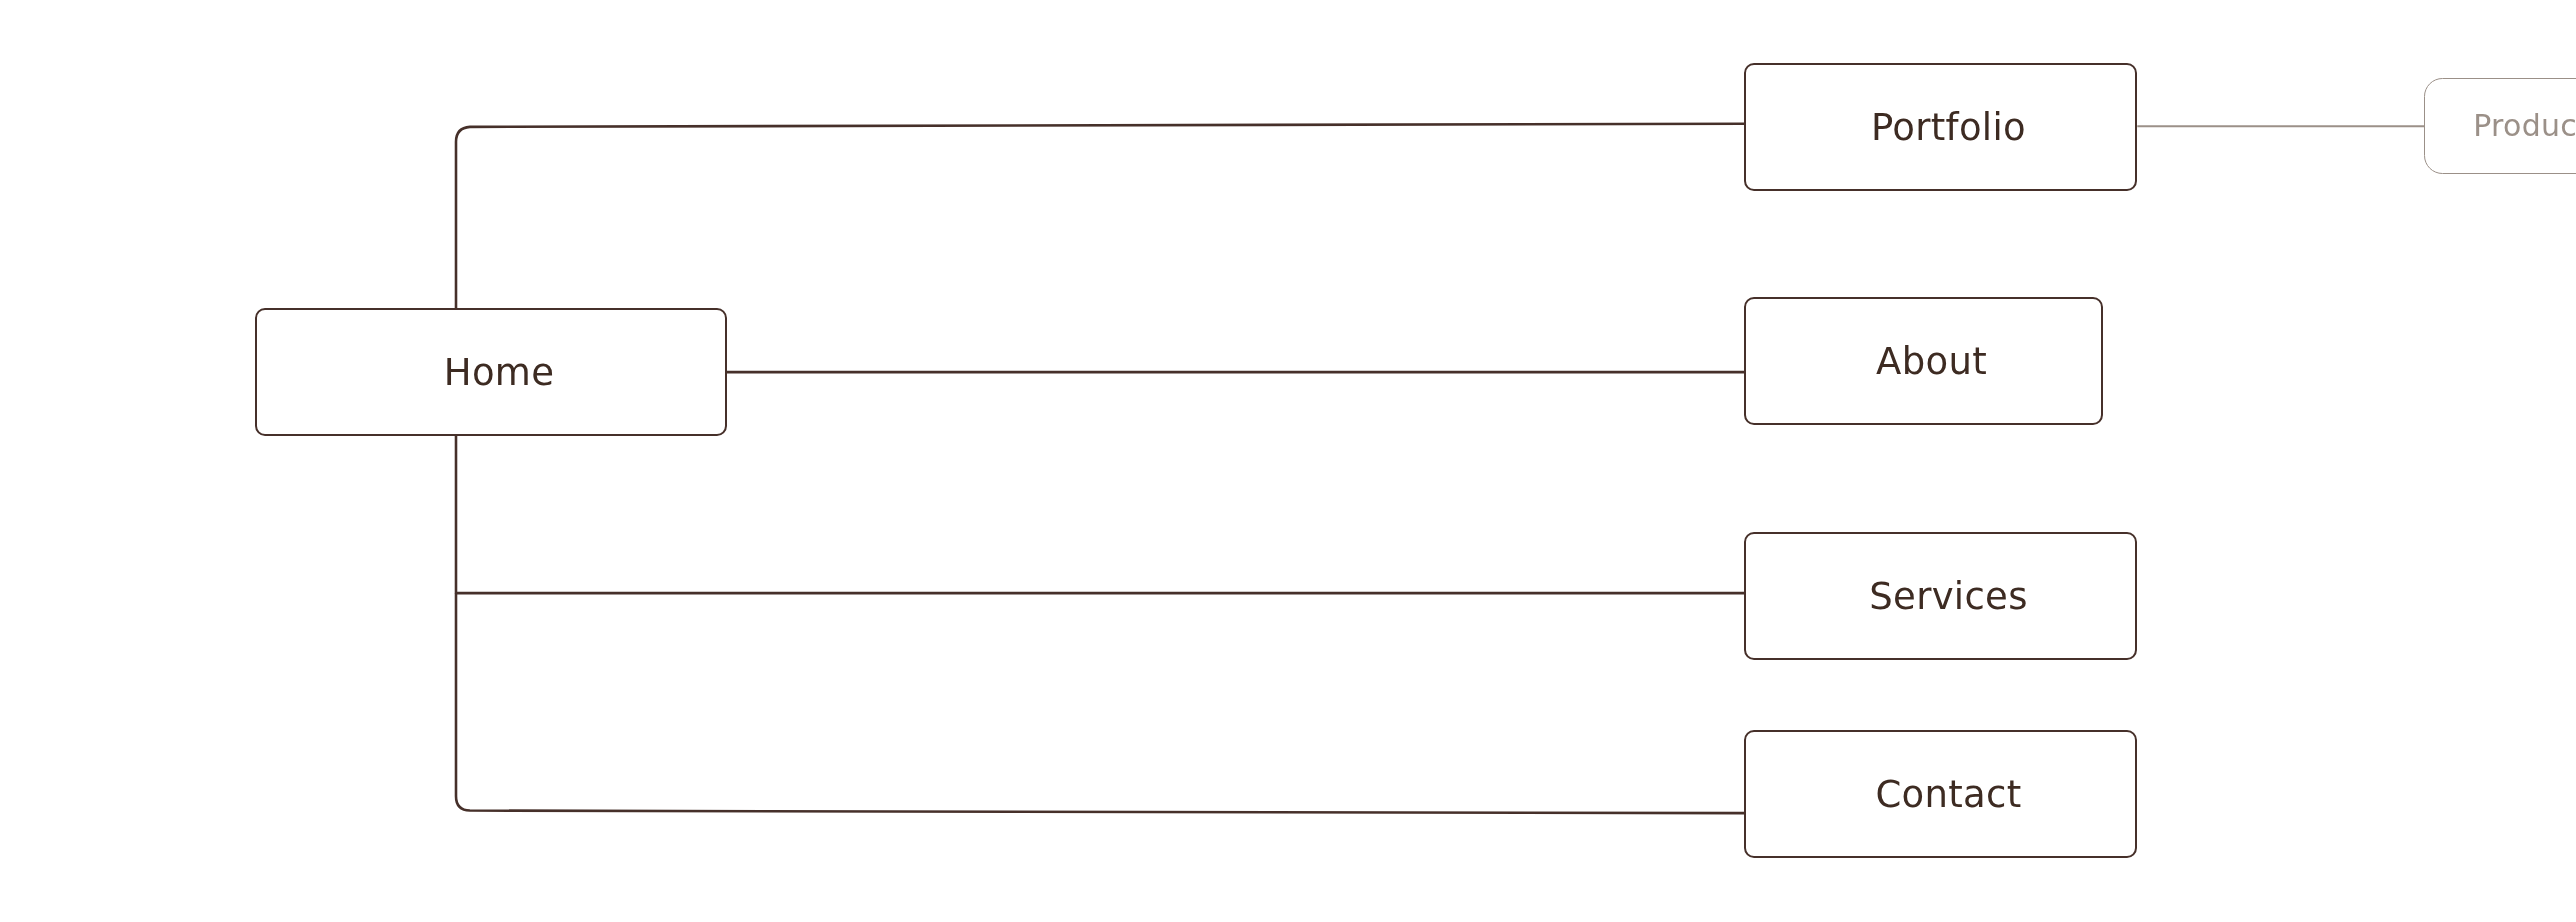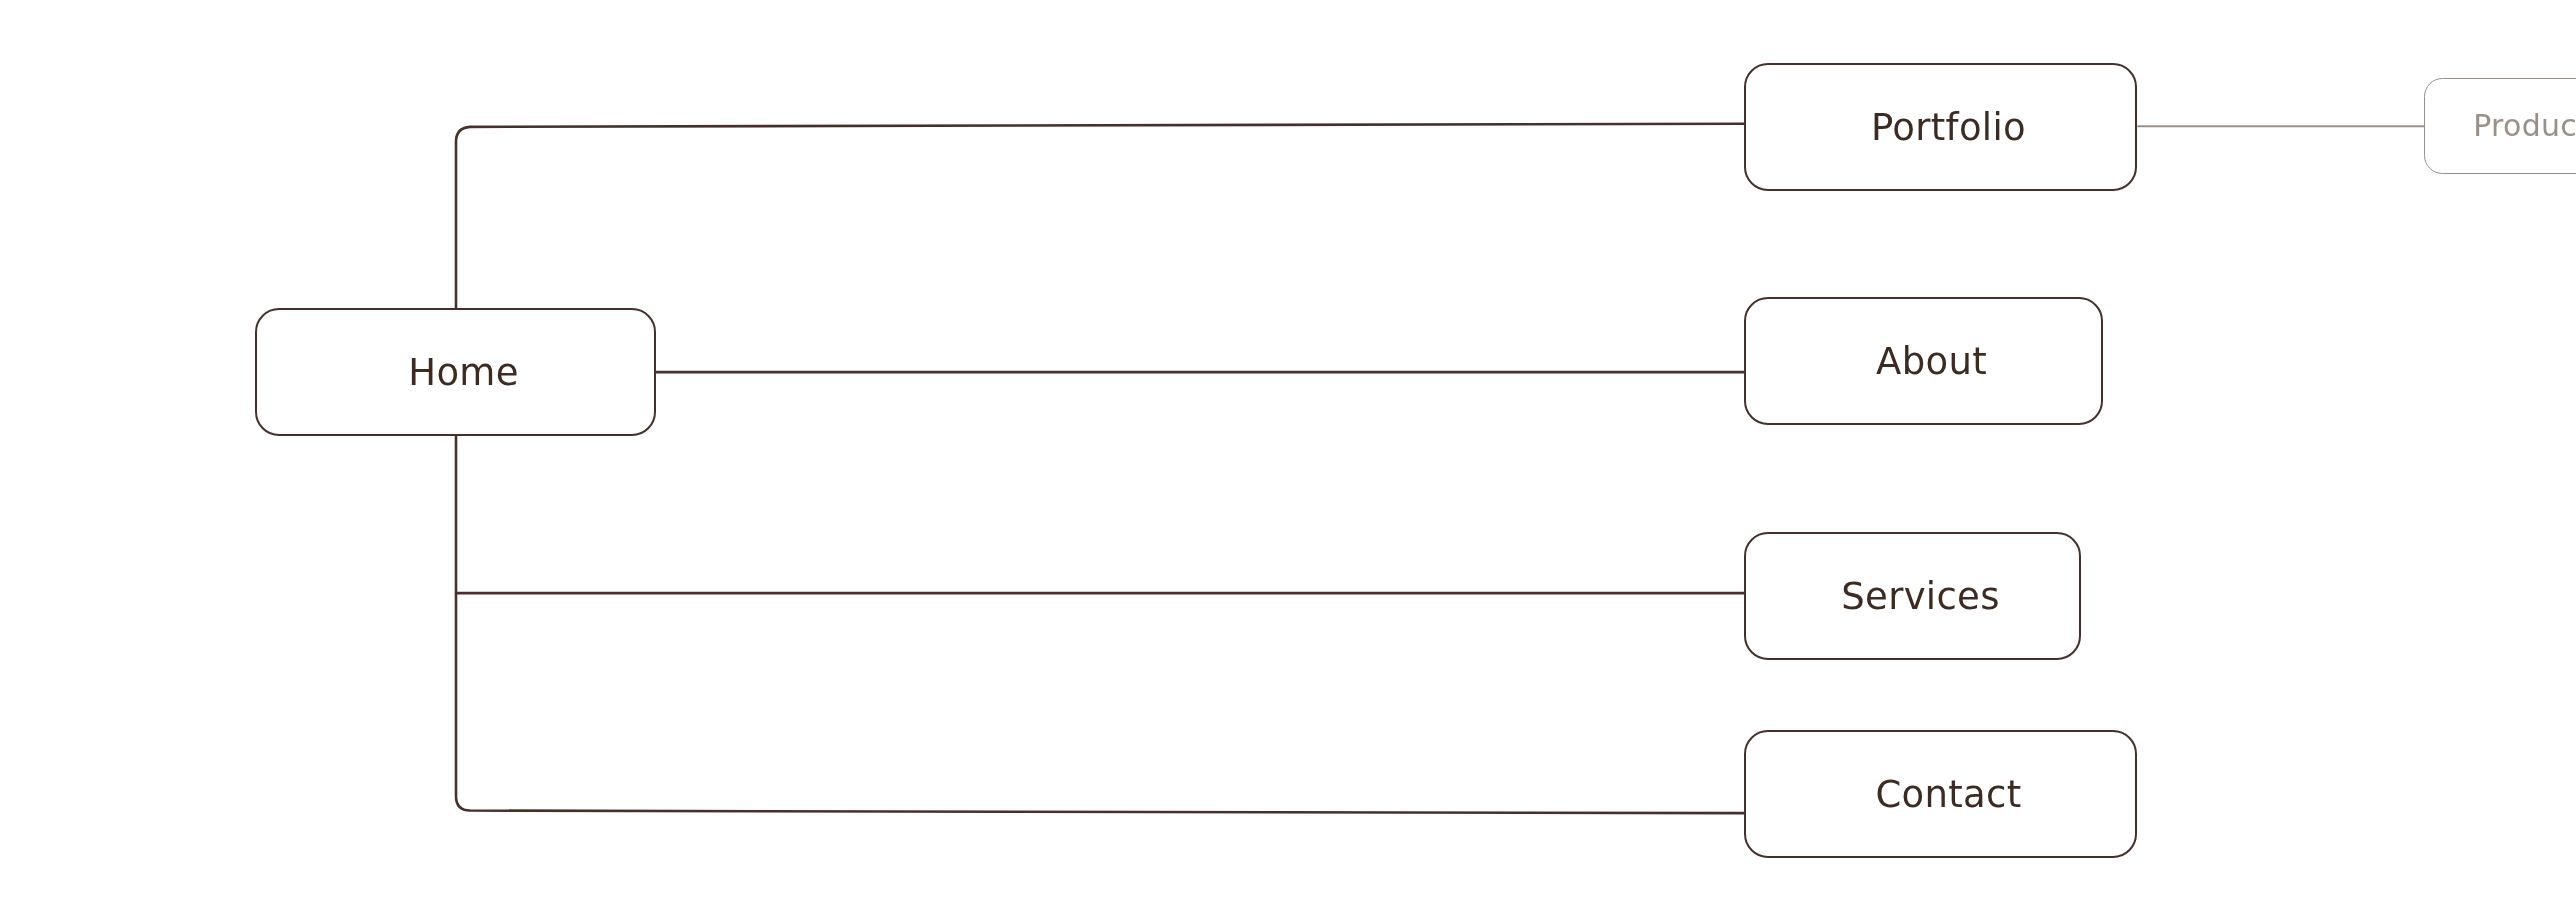--- a/index.html
+++ b/index.html
@@ -40,21 +40,21 @@
     white-space: nowrap;
   }
   .node .node-label {
     display: block;
     line-height: 1;
     letter-spacing: 0.3px;
   }
   .node-active {
     border-color: #46302a;
     border-width: 2.1px;
-    border-radius: 24px;
+    border-radius: 10px;
     padding-left: 16px;
   }
   .node-active .node-label {
     color: #3d2b22;
   }
   .node-ghost {
     border-color: #9b9088;
     border-width: 1.5px;
     border-radius: 18.5px;
   }
@@ -68,33 +68,33 @@
 <div id="canvas" style="width: 3006px; height: 923px; background: rgb(255, 255, 255);">
 
   <svg id="edges" viewBox="0 0 5834 1791" width="3006" height="923" xmlns="http://www.w3.org/2000/svg">
     <path fill="none" stroke="#46302a" stroke-width="5" stroke-linecap="butt" stroke-linejoin="round" d="M 885 722 L 885 275 Q 885 248 912 246 L 3385 240"></path>
     <path fill="none" stroke="#46302a" stroke-width="5" stroke-linecap="butt" stroke-linejoin="round" d="M 1273 722 L 3385 722"></path>
     <path fill="none" stroke="#46302a" stroke-width="5" stroke-linecap="butt" stroke-linejoin="round" d="M 885 722 L 885 1151 L 3385 1151"></path>
     <path fill="none" stroke="#46302a" stroke-width="5" stroke-linecap="butt" stroke-linejoin="round" d="M 885 1151 L 885 1545 Q 885 1572 912 1573 L 3385 1578"></path>
     <path fill="none" stroke="#9b9088" stroke-width="4" stroke-linecap="butt" stroke-linejoin="round" d="M 4148 245 L 4705 245"></path>
   </svg>
 
-  <div class="node node-active" style="left: 255px; top: 308px; width: 401px; height: 128px;">
+  <div class="node node-active" style="left: 255px; top: 308px; width: 472px; height: 128px;">
     <span class="node-label" style="font-size: 37px;">Home</span>
   </div>
 
   <div class="node node-active" style="left: 1744px; top: 63px; width: 393px; height: 128px;">
     <span class="node-label" style="font-size: 37px;">Portfolio</span>
   </div>
 
   <div class="node node-active" style="left: 1744px; top: 297px; width: 359px; height: 128px;">
     <span class="node-label" style="font-size: 37px;">About</span>
   </div>
 
-  <div class="node node-active" style="left: 1744px; top: 532px; width: 337px; height: 128px;">
+  <div class="node node-active" style="left: 1744px; top: 532px; width: 393px; height: 128px;">
     <span class="node-label" style="font-size: 37px;">Services</span>
   </div>
 
   <div class="node node-active" style="left: 1744px; top: 730px; width: 393px; height: 128px;">
     <span class="node-label" style="font-size: 37px;">Contact</span>
   </div>
 
   <div class="node node-ghost" style="left: 2424px; top: 78px; width: 298px; height: 96px;">
     <span class="node-label" style="font-size: 30px;">Product Page</span>
   </div>

